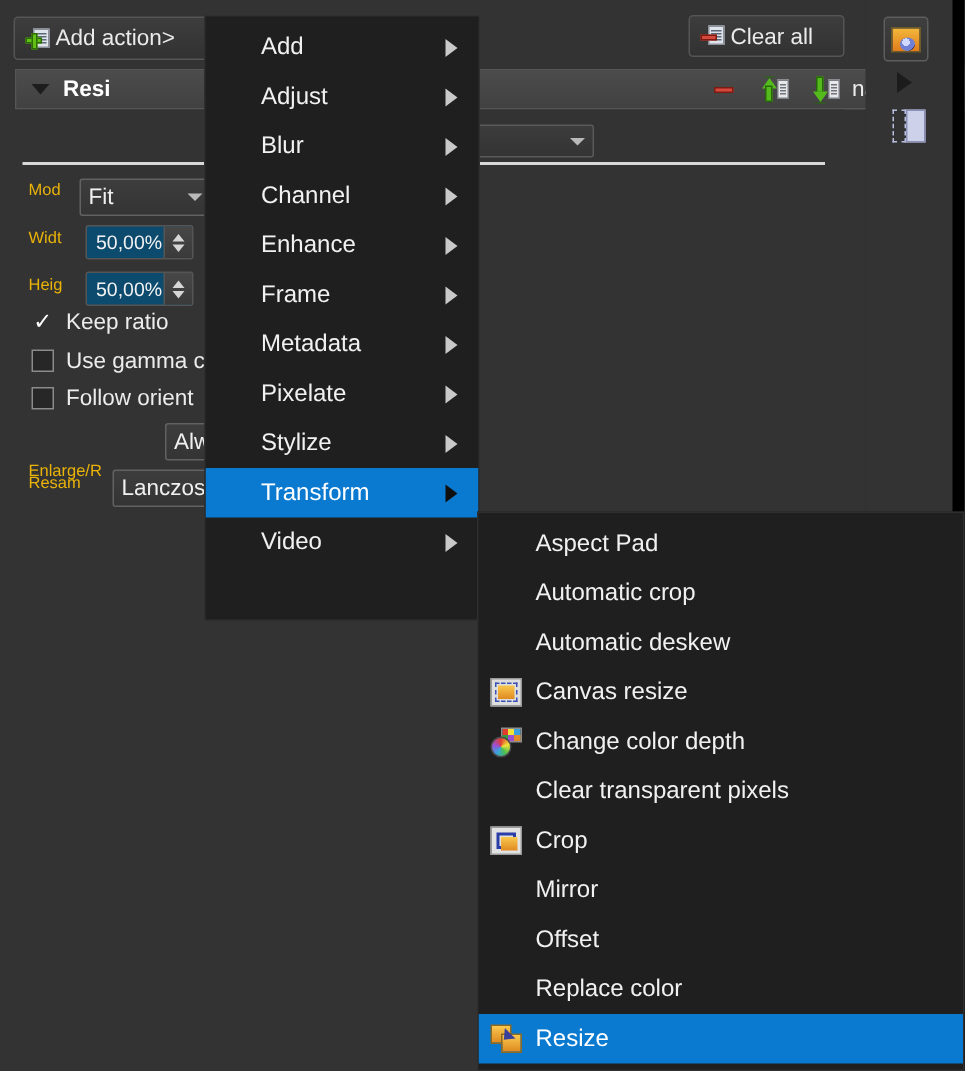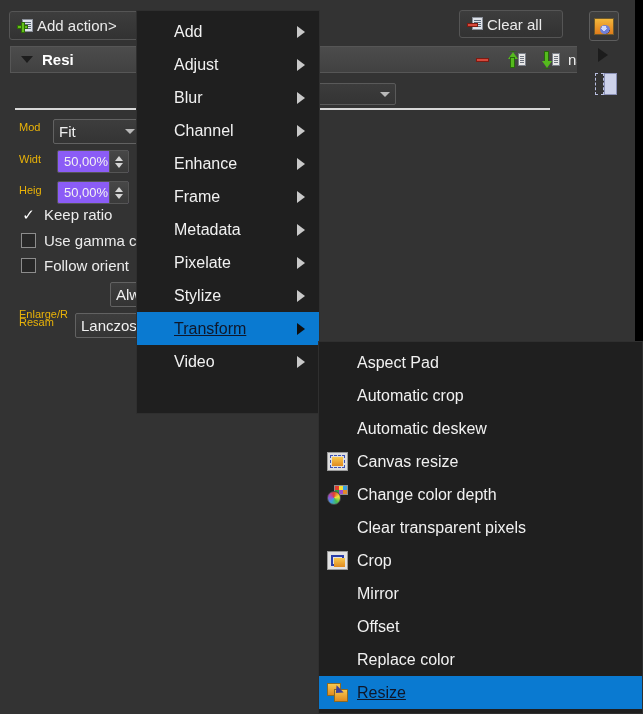--- a/index.html
+++ b/index.html
@@ -98,21 +98,21 @@
   .frow{position:absolute;display:flex;align-items:center;}
   .flabel{font-size:11px;color:#eab308;white-space:nowrap;}
 
   .combo{
     background:linear-gradient(#3d3d3d,#343434);border:1px solid #626262;border-radius:2px;
     box-sizing:border-box;display:flex;align-items:center;padding:0 5px;font-size:15px;color:#f0f0f0;
   }
   .combo .caret{margin-left:auto;}
 
   .spin{
-    background:#8b5cf6;border:1px solid #555;border-radius:2px;box-sizing:border-box;
+    background:#0c4a6e;border:1px solid #555;border-radius:2px;box-sizing:border-box;
     display:flex;align-items:center;height:23px;
   }
   .spin .val{padding-left:6px;font-size:13px;color:#f2f2f2;flex:1;}
   .spin .arrows{width:18px;height:21px;background:linear-gradient(#474747,#3a3a3a);border-left:1px solid #555;display:flex;flex-direction:column;align-items:center;justify-content:center;gap:2px;}
   .spin .arrows .u{width:0;height:0;border-left:4px solid transparent;border-right:4px solid transparent;border-bottom:5px solid #d6d6d6;}
   .spin .arrows .d{width:0;height:0;border-left:4px solid transparent;border-right:4px solid transparent;border-top:5px solid #d6d6d6;}
 
   .chkrow{position:absolute;display:flex;align-items:center;gap:8px;font-size:15px;color:#ececec;}
   .chk{width:15px;height:15px;background:#272727;border:1px solid #8c8c8c;box-sizing:border-box;}
   .chk.on{background:transparent;border:none;color:#fff;font-size:15px;line-height:15px;text-align:center;}
@@ -137,21 +137,21 @@
   }
   #menu-actions{left:136px;top:10px;width:184px;height:404px;}
   #menu-transform{left:318px;top:341px;width:325px;height:373px;}
 
   .mi{
     position:relative;height:33px;display:flex;align-items:center;
     font-size:16px;color:#f1f1f1;cursor:default;
   }
   #menu-actions .mi{padding-left:37px;}
   #menu-transform .mi{padding-left:38px;}
-  .mi.sel{background:#0a7ad1;color:#0f172a;text-decoration:underline;}
+  .mi.sel{background:#0a7ad1;color:#ffffff;}
   .mi .sub-arrow{position:absolute;right:14px;top:50%;transform:translateY(-50%);width:0;height:0;border-top:6px solid transparent;border-bottom:6px solid transparent;border-left:8px solid #c9c9c9;}
   .mi.sel .sub-arrow{border-left-color:#0f0f0f;}
   .mi .mico{position:absolute;left:8px;top:50%;transform:translateY(-50%);width:22px;height:20px;}
 
   
   .ic-canvas{position:absolute;left:0;top:0;width:21px;height:19px;background:#dedede;border:1px solid #9a9a9a;box-sizing:border-box;}
   .ic-canvas:after{content:"";position:absolute;left:2px;top:2px;right:2px;bottom:2px;border:1px dashed #3b4fb5;}
   .ic-canvas:before{content:"";position:absolute;left:4px;top:4px;right:4px;bottom:4px;background:linear-gradient(#f8c84e,#e08a20);}
 
   .ic-depth{position:absolute;left:0;top:0;width:22px;height:20px;}

